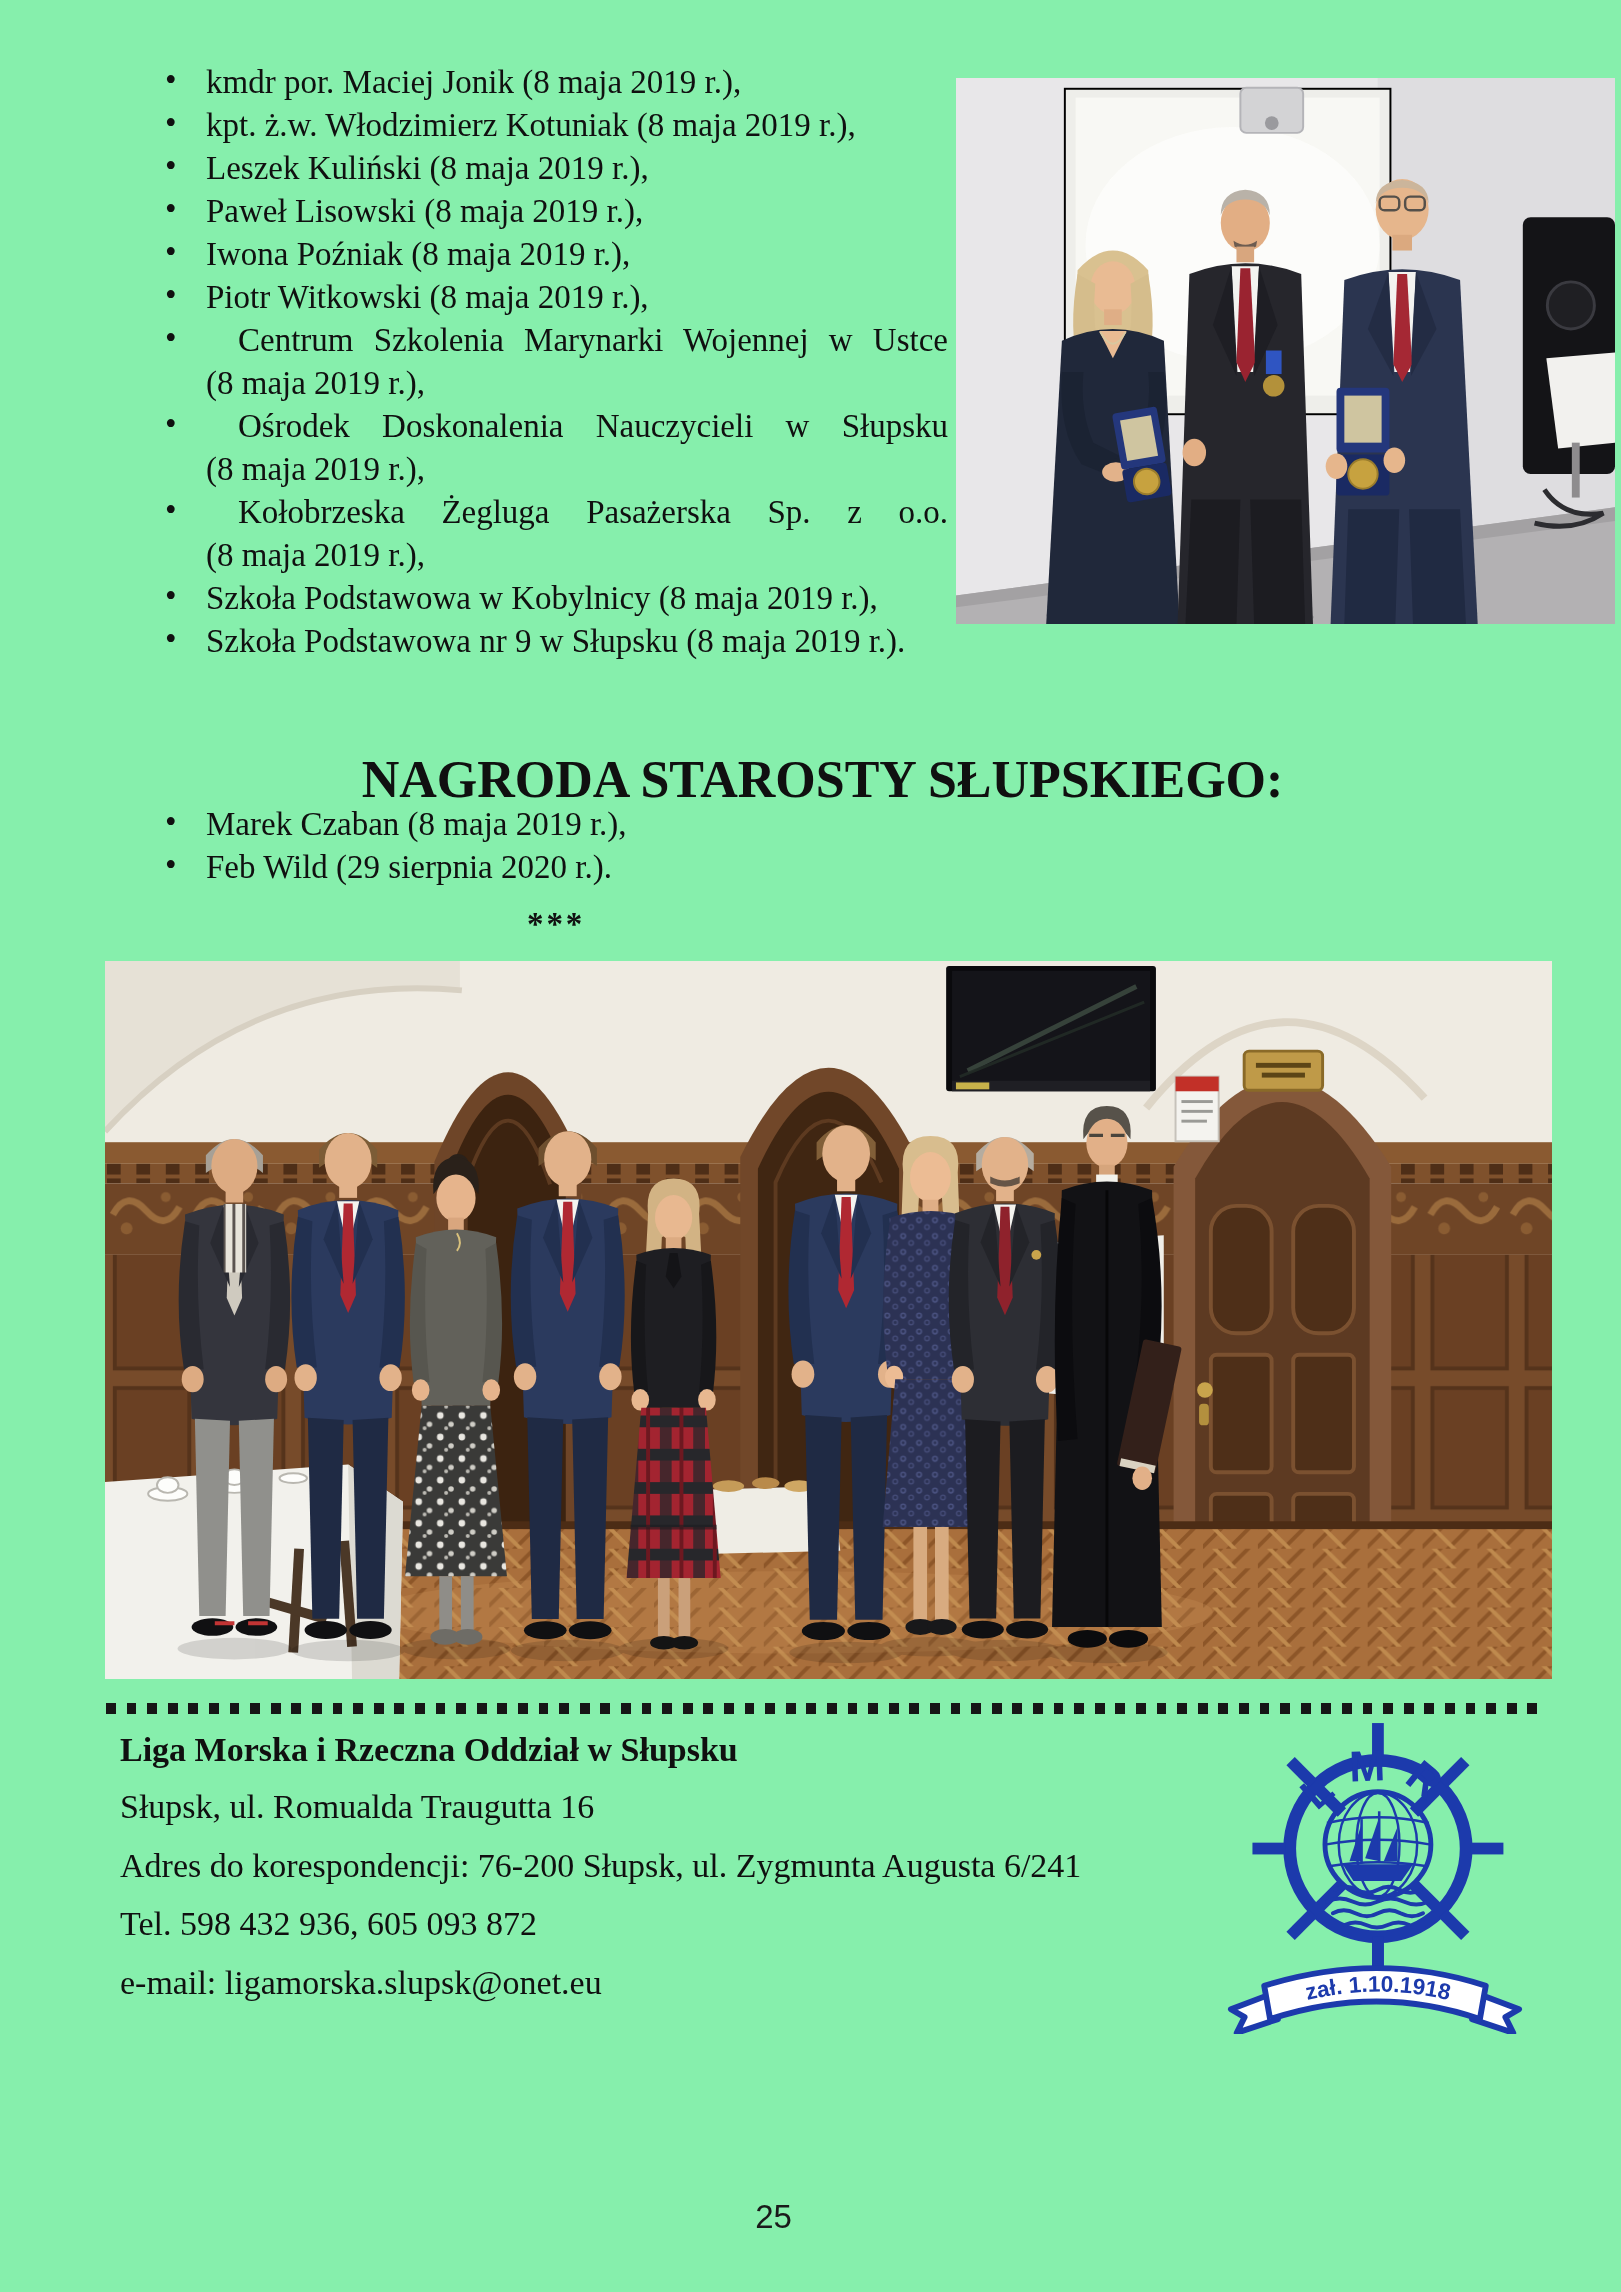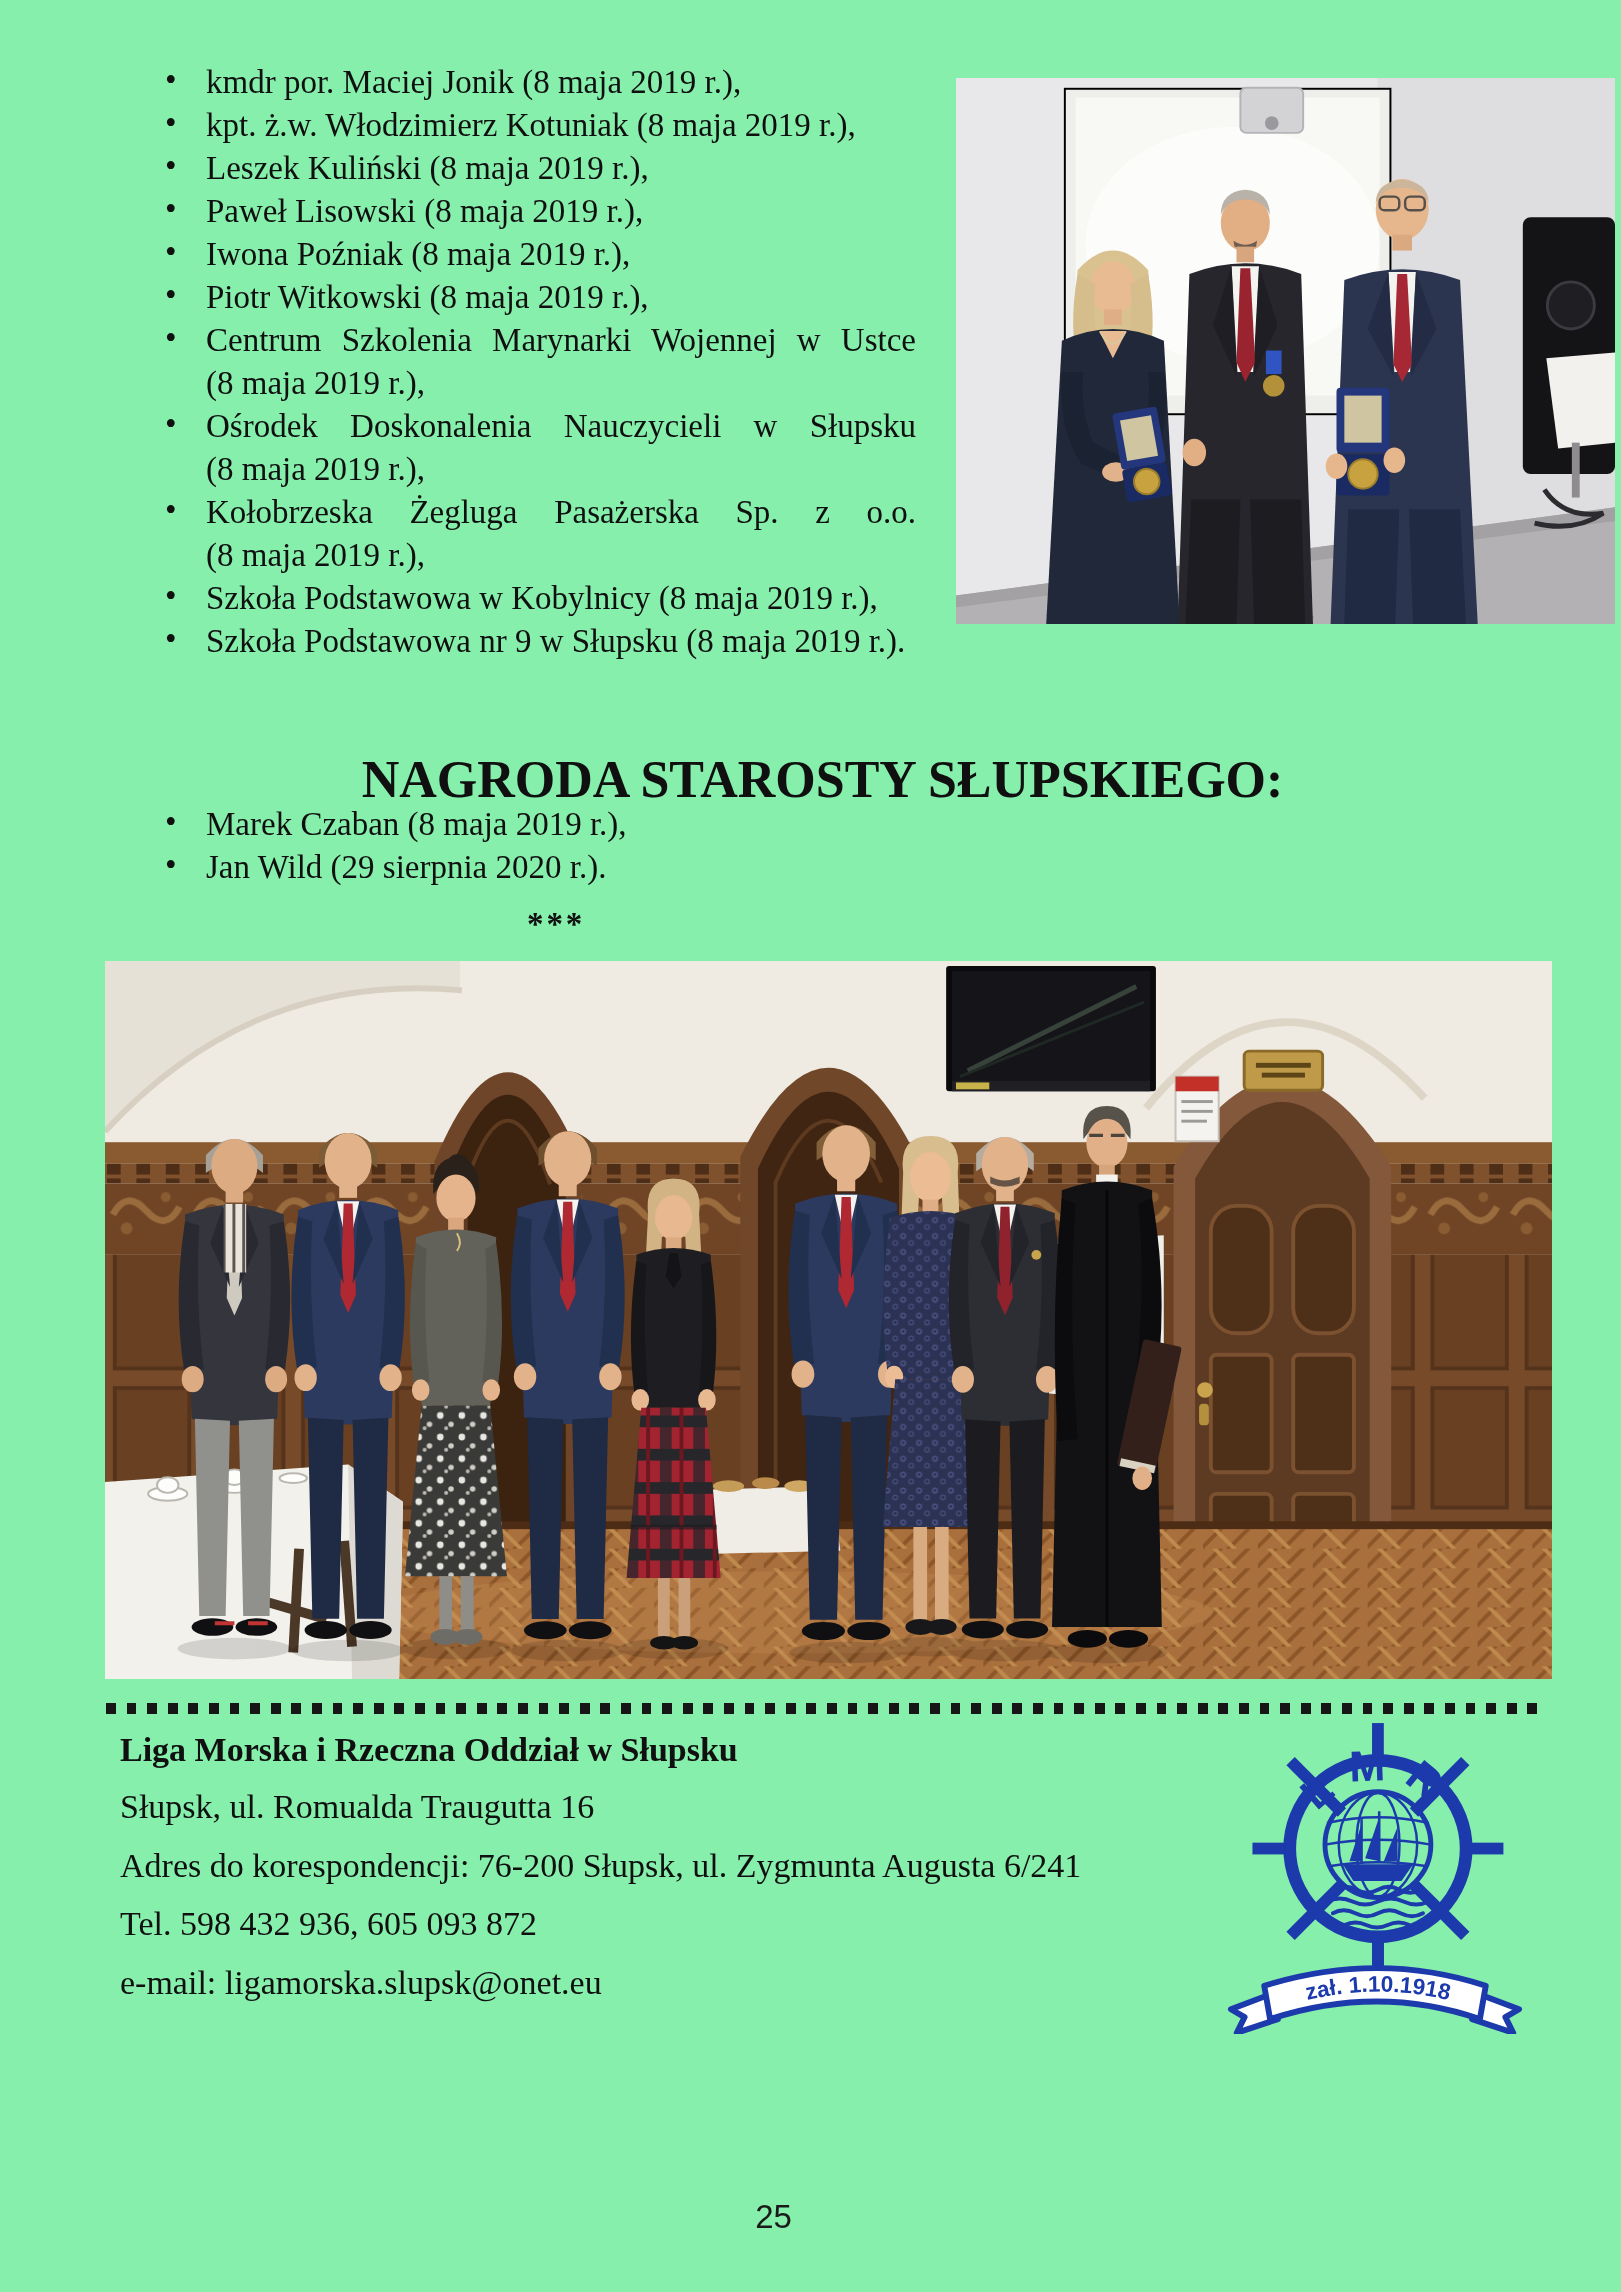--- a/index.html
+++ b/index.html
@@ -11,21 +11,21 @@
   .page{position:absolute;inset:0;background:#86efac;}
 
   
   .blist{position:absolute;left:111px;width:814px;}
   #awards{top:61px;}
   #starosta{top:803px;}
   .bitem{position:relative;padding-left:95px;font-size:33px;line-height:43px;}
   .bitem::before{content:"\2022";position:absolute;left:54px;top:-2px;font-size:33px;}
   .bline{white-space:nowrap;}
   .bline.wrapline{white-space:normal;}
-  .bline.stretch{white-space:normal;text-align:justify;text-align-last:justify;width:710px;}
+  .bline.stretch{white-space:normal;text-align:justify;text-align-last:justify;width:710px;margin-left:32px;}
 
   .heading{
     position:absolute;left:111px;top:750px;width:1423px;text-align:center;
     font-size:52px;font-weight:bold;white-space:nowrap;
   }
   .separator{position:absolute;left:527px;top:906px;font-size:33px;font-weight:bold;letter-spacing:2.9px;}
 
   .photo{position:absolute;display:block;}
   #photoTop{left:956px;top:78px;width:659px;height:546px;}
   #photoGroup{left:105px;top:961px;width:1447px;height:718px;}
@@ -186,21 +186,21 @@
     </g>
   </svg>
 
   <div class="heading">NAGRODA STAROSTY SŁUPSKIEGO:</div>
 
   <div class="blist" id="starosta">
     <div class="bitem">
         <div class="bline">Marek Czaban (8 maja 2019 r.),</div>
       </div>
     <div class="bitem">
-        <div class="bline">Jan Wild (29 sierpnia 2020 r.).</div>
+        <div class="bline">Feb Wild (29 sierpnia 2020 r.).</div>
       </div>
   </div>
 
   <div class="separator">***</div>
 
   <svg class="photo" id="photoGroup" viewBox="0 0 1476 733" preserveAspectRatio="none" aria-hidden="true">
     <defs>
       <pattern id="panels" width="96" height="142" patternUnits="userSpaceOnUse">
         <rect width="96" height="142" fill="#774b2a"></rect>
         <rect x="10" y="10" width="76" height="122" fill="#6a4023" stroke="#55331b" stroke-width="4"></rect>

